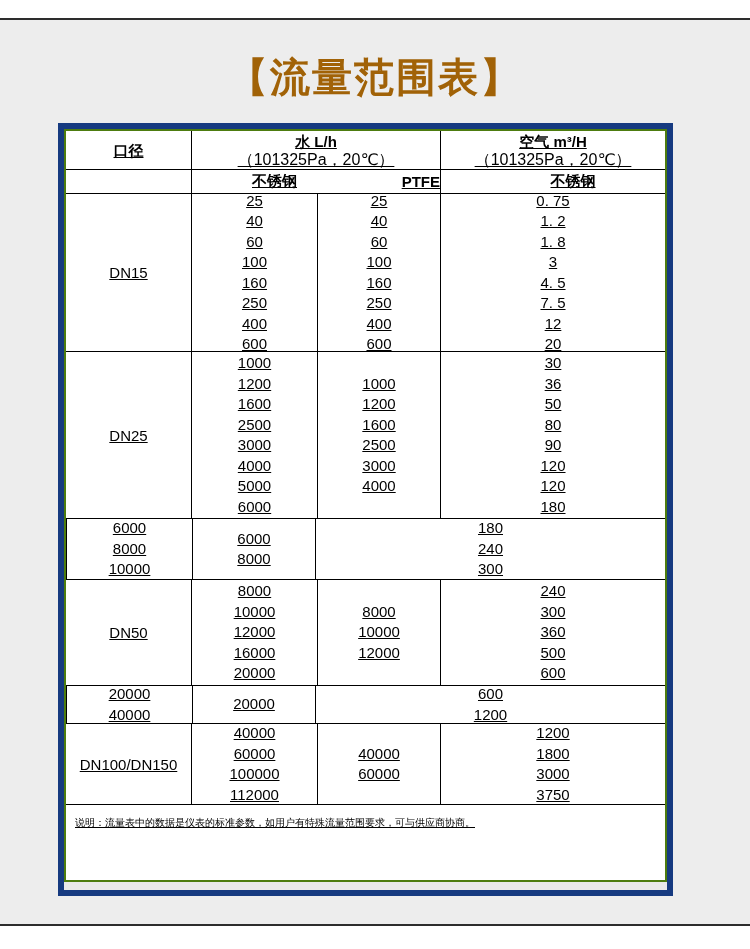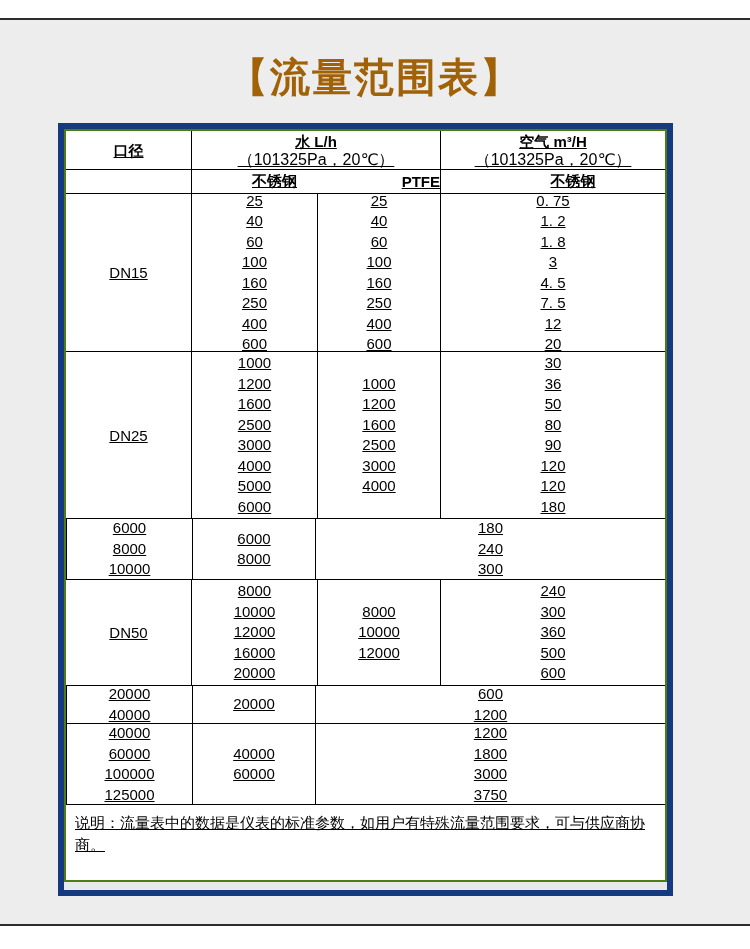--- a/index.html
+++ b/index.html
@@ -39,21 +39,21 @@
   .hdr-sub  { font-size:16px; line-height:17px; }
   .subhead  { font-size:15px; font-weight:bold;margin-left:40px; }
   .dn-label { font-size:15px; }
   .vals { display:flex; flex-direction:column; justify-content:center;
           align-items:center; height:100%; width:100%; }
   .v { line-height:20.5px; font-size:15px; }
   .sec0 { height:158px; } .sec1 { height:167px; } .sec2 { height:61px; }
   .sec3 { height:106px; } .sec4 { height:38px; }  .sec5 { height:81px; }
   .note-row { height:75px; }
   .note-cell { display:block; width:100%; height:100%; padding:7px 9px;
-               font-size:15px; line-height:22px; text-align:left; }
+               font-size:10px; line-height:22px; text-align:left; }
 </style>
 </head>
 <body>
 
 <div class="top-strip"></div>
 
 <div class="gray-band">
 
   <div class="page-title">【流量范围表】</div>
 
@@ -233,26 +233,29 @@
               </div>
             </div>
             <div class="cell c4">
               <div class="vals">
                 <div class="v">600</div>
                 <div class="v">1200</div>
               </div>
             </div>
           </div>
           <div class="row sec5">
+            <div class="cell c1">
+              <span class="dn-label">DN100/DN150</span>
+            </div>
             <div class="cell c2">
               <div class="vals">
                 <div class="v">40000</div>
                 <div class="v">60000</div>
                 <div class="v">100000</div>
-                <div class="v">125000</div>
+                <div class="v">112000</div>
               </div>
             </div>
             <div class="cell c3">
               <div class="vals">
                 <div class="v">40000</div>
                 <div class="v">60000</div>
               </div>
             </div>
             <div class="cell c4">
               <div class="vals">

